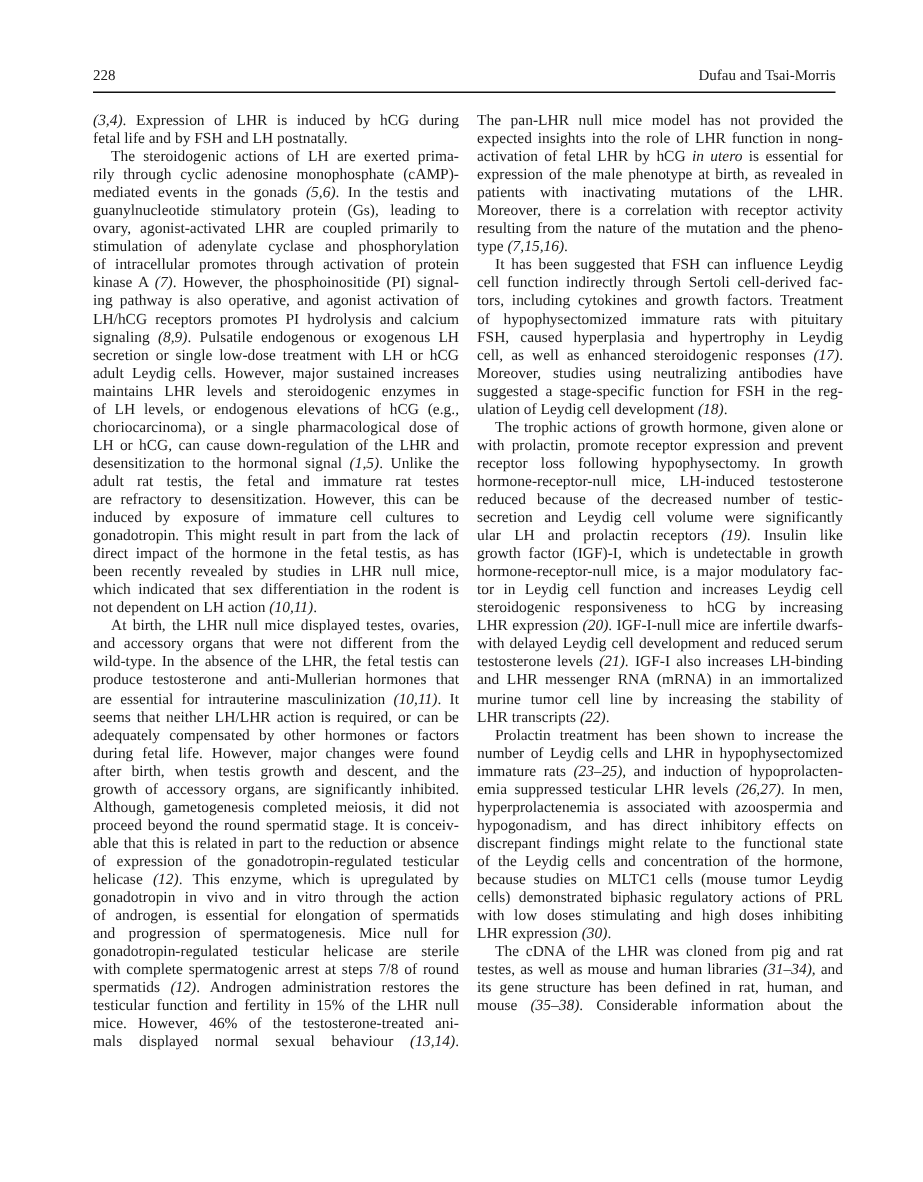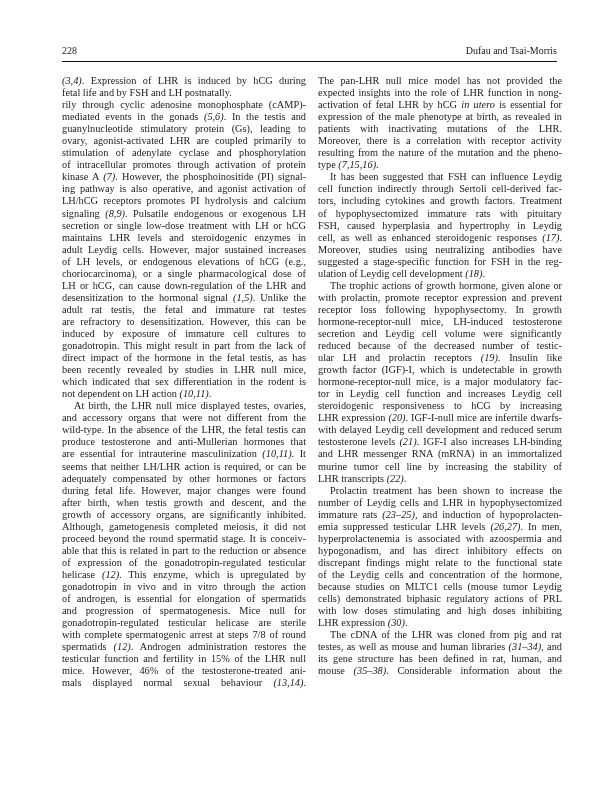--- a/index.html
+++ b/index.html
@@ -22,33 +22,34 @@
 <body>
 
 <div class="header">
   <span class="pg">228</span>
   <span class="auth">Dufau and Tsai-Morris</span>
 </div>
 
 <div class="col left" id="col-left">
     <span class="ln"><i>(3,4)</i>. Expression of LHR is induced by hCG during</span>
     <span class="ln last">fetal life and by FSH and LH postnatally.</span>
+    <span class="ln ind">The steroidogenic actions of LH are exerted prima-</span>
     <span class="ln">rily through cyclic adenosine monophosphate (cAMP)-</span>
     <span class="ln">mediated events in the gonads <i>(5,6)</i>. In the testis and</span>
     <span class="ln">guanylnucleotide stimulatory protein (Gs), leading to</span>
     <span class="ln">ovary, agonist-activated LHR are coupled primarily to</span>
     <span class="ln">stimulation of adenylate cyclase and phosphorylation</span>
     <span class="ln">of intracellular promotes through activation of protein</span>
     <span class="ln">kinase A <i>(7)</i>. However, the phosphoinositide (PI) signal-</span>
     <span class="ln">ing pathway is also operative, and agonist activation of</span>
     <span class="ln">LH/hCG receptors promotes PI hydrolysis and calcium</span>
     <span class="ln">signaling <i>(8,9)</i>. Pulsatile endogenous or exogenous LH</span>
     <span class="ln">secretion or single low-dose treatment with LH or hCG</span>
+    <span class="ln">adult Leydig cells. However, major sustained increases</span>
     <span class="ln">maintains LHR levels and steroidogenic enzymes in</span>
-    <span class="ln">adult Leydig cells. However, major sustained increases</span>
     <span class="ln">of LH levels, or endogenous elevations of hCG (e.g.,</span>
     <span class="ln">choriocarcinoma), or a single pharmacological dose of</span>
     <span class="ln">LH or hCG, can cause down-regulation of the LHR and</span>
     <span class="ln">desensitization to the hormonal signal <i>(1,5)</i>. Unlike the</span>
     <span class="ln">adult rat testis, the fetal and immature rat testes</span>
     <span class="ln">are refractory to desensitization. However, this can be</span>
     <span class="ln">induced by exposure of immature cell cultures to</span>
     <span class="ln">gonadotropin. This might result in part from the lack of</span>
     <span class="ln">direct impact of the hormone in the fetal testis, as has</span>
     <span class="ln">been recently revealed by studies in LHR null mice,</span>
@@ -94,22 +95,22 @@
     <span class="ln">of hypophysectomized immature rats with pituitary</span>
     <span class="ln">FSH, caused hyperplasia and hypertrophy in Leydig</span>
     <span class="ln">cell, as well as enhanced steroidogenic responses <i>(17)</i>.</span>
     <span class="ln">Moreover, studies using neutralizing antibodies have</span>
     <span class="ln">suggested a stage-specific function for FSH in the reg-</span>
     <span class="ln last">ulation of Leydig cell development <i>(18)</i>.</span>
     <span class="ln ind">The trophic actions of growth hormone, given alone or</span>
     <span class="ln">with prolactin, promote receptor expression and prevent</span>
     <span class="ln">receptor loss following hypophysectomy. In growth</span>
     <span class="ln">hormone-receptor-null mice, LH-induced testosterone</span>
+    <span class="ln">reduced because of the decreased number of testic-</span>
     <span class="ln">secretion and Leydig cell volume were significantly</span>
-    <span class="ln">reduced because of the decreased number of testic-</span>
     <span class="ln">ular LH and prolactin receptors <i>(19)</i>. Insulin like</span>
     <span class="ln">growth factor (IGF)-I, which is undetectable in growth</span>
     <span class="ln">hormone-receptor-null mice, is a major modulatory fac-</span>
     <span class="ln">tor in Leydig cell function and increases Leydig cell</span>
     <span class="ln">steroidogenic responsiveness to hCG by increasing</span>
     <span class="ln">LHR expression <i>(20)</i>. IGF-I-null mice are infertile dwarfs-</span>
     <span class="ln">with delayed Leydig cell development and reduced serum</span>
     <span class="ln">testosterone levels <i>(21)</i>. IGF-I also increases LH-binding</span>
     <span class="ln">and LHR messenger RNA (mRNA) in an immortalized</span>
     <span class="ln">murine tumor cell line by increasing the stability of</span>

